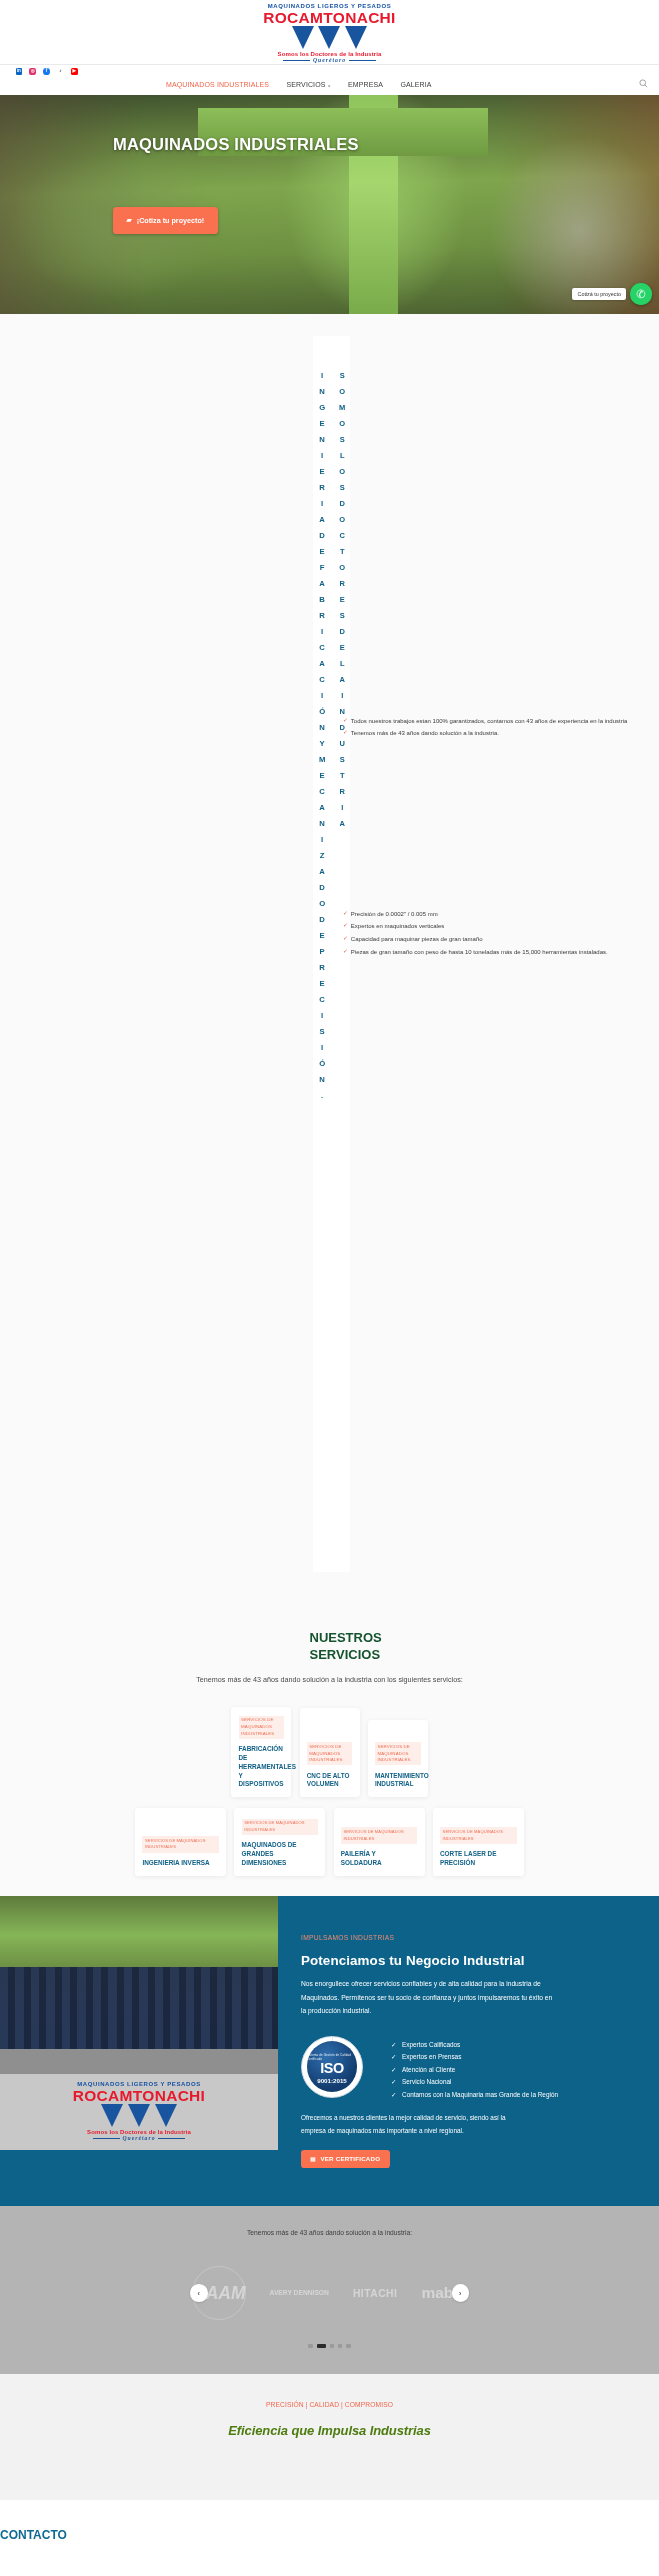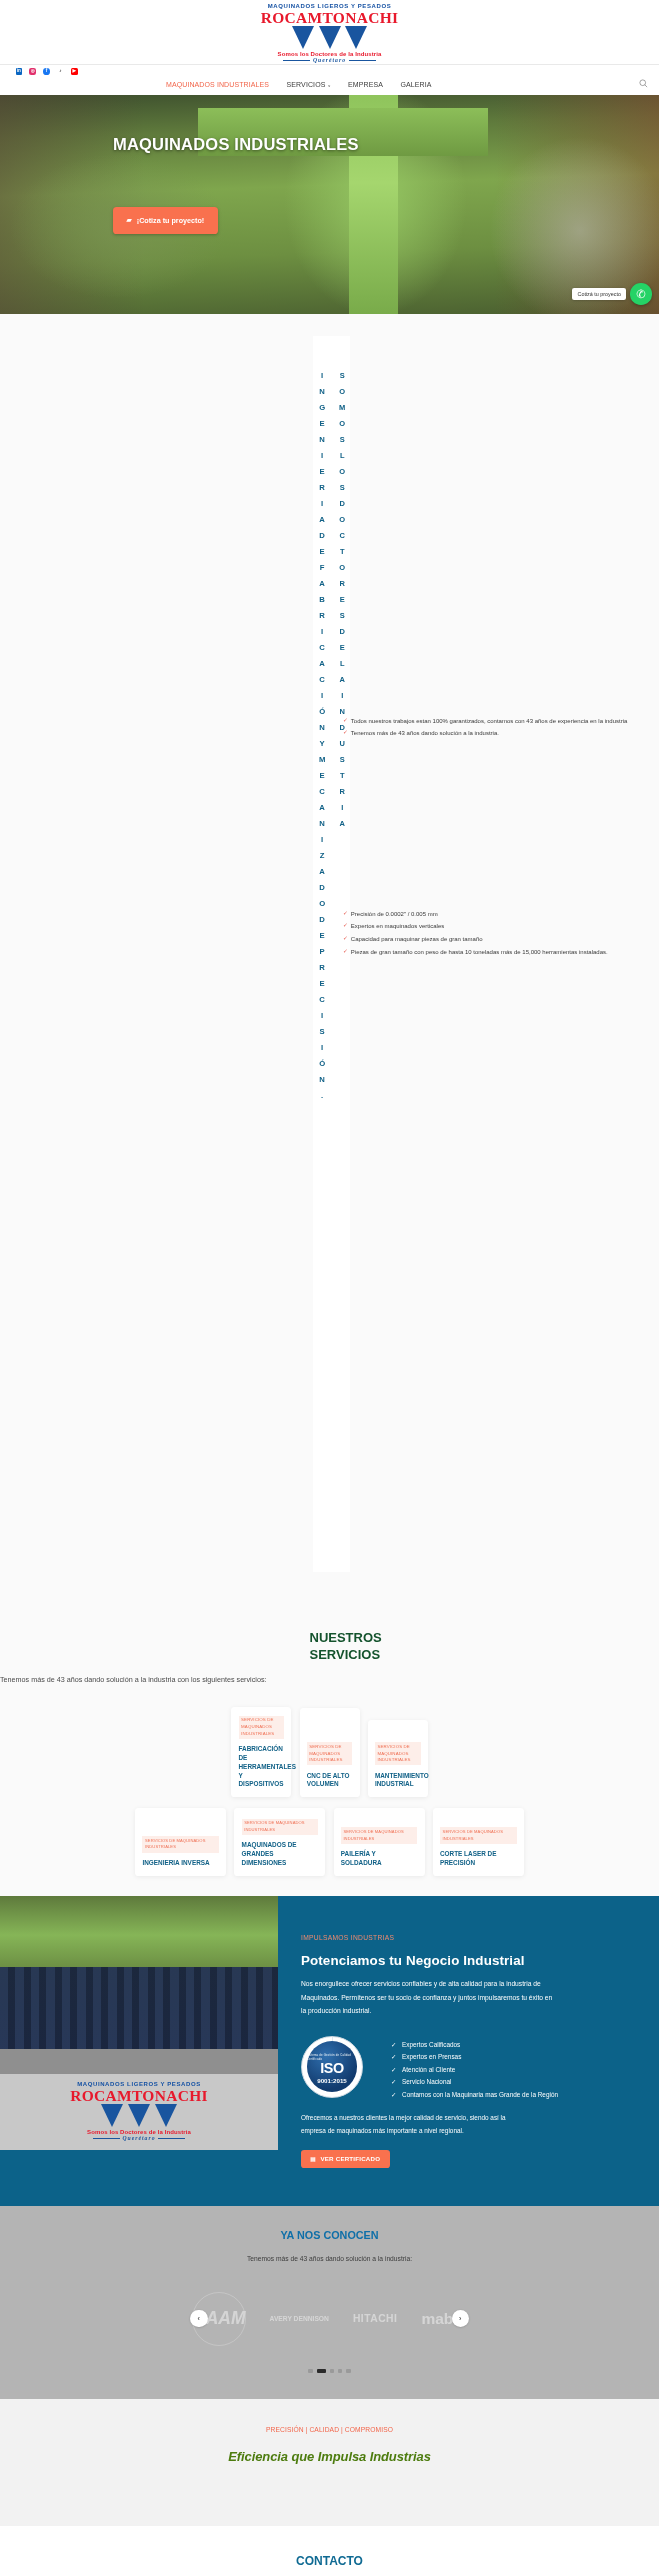--- a/index.html
+++ b/index.html
@@ -13,21 +13,21 @@
 
   
   .logo-bar { width:659px; background:#fff; padding:3.1px 0 1px; text-align:center; }
   .logo-block { display:inline-block; text-align:center; line-height:1; }
   .logo-top {
     font-family:"Liberation Sans", sans-serif;
     font-weight:bold; color:#1551a3; font-size:6px;
     letter-spacing:0.6px; margin-bottom:1px;
   }
   .logo-main {
-    font-family:Liberation Serif, serif;
+    font-family:Liberation Sans, sans-serif;
     font-weight:bold; color:#e8192c; font-size:15.5px;
     letter-spacing:0.3px; line-height:1;
   }
   .logo-tris { display:flex; justify-content:center; gap:4.6px; margin:0.5px 0 1.5px; }
   .tri {
     width:0;height:0;
     border-left:11.3px solid transparent;
     border-right:11.3px solid transparent;
     border-top:23px solid #19559f;
   }
@@ -138,21 +138,21 @@
   .feat-txt { color:#3a3a3a; font-size:6px; line-height:8px; white-space:nowrap; }
 
   .feat-list2 { position:absolute; left:343px; top:574px; width:31px; z-index:4; }
 
   
   .svc-sec { width:659px; background:#fafafa; padding:0 0 20.6px; }
   .svc-title {
     color:#14532d; font-weight:bold; font-size:13px; text-align:center;
     line-height:17px; width:40px; margin:0 auto 11.3px;
   }
-  .svc-sub { text-align:left; font-size:7.2px; color:#4a4a4a; margin-bottom:23px; }
+  .svc-sub { text-align:center; font-size:7.2px; color:#4a4a4a; margin-bottom:23px; }
 
   .svc-row { display:flex; justify-content:center; gap:8.2px; }
   .svc-row.r1 { align-items:flex-end; }
   .svc-card {
     background:#fff; border-radius:3.6px; box-shadow:0 1px 5.2px rgba(0,0,0,.07);
     padding:9.3px 7.2px 8.2px; display:flex; flex-direction:column; justify-content:flex-end;
   }
   .svc-row.r1 .svc-card { width:60px; min-height:77px; }
   .svc-row.r1 .svc-card.mid { min-height:89px; }
   .svc-row.r2 { margin-top:10.3px; align-items:flex-end;}
@@ -242,21 +242,21 @@
   .dot { width:4.1px;height:4.1px;background:#9a9a9a;border-radius:1px; cursor:pointer;}
   .dot.on { width:9.3px; background:#2b2b2b; }
 
   
   .prec-sec { width:659px; background:#f2f2f2; padding:27px 0 62px; text-align:center; }
   .prec-kick { color:#f2654a; font-size:6.7px; letter-spacing:0.1px; margin-bottom:15.5px;}
   .prec-h { color:#4d7c0f; font-size:13px; font-weight:bold; font-style:italic; letter-spacing:-0.1px; }
 
   
   .contact-sec { width:659px; background:#fff; padding:28px 0 36px; }
-  .ct-title { color:#0f6a93; font-weight:bold; font-size:12px; text-align:center; margin-bottom:13.4px; }
+  .ct-title { color:#0f6a93; font-weight:bold; font-size:12px; text-align:left; margin-bottom:13.4px; }
 </style>
 </head>
 <body>
 
 <div class="logo-bar">
   <div class="logo-block">
     <div class="logo-top">MAQUINADOS LIGEROS Y PESADOS</div>
     <div class="logo-main">ROCAMTONACHI</div>
     <div class="logo-tris">
       <div class="tri"></div>
@@ -529,21 +529,20 @@
 
     <div class="blue-note">Ofrecemos a nuestros clientes la mejor calidad de servicio, siendo así la empresa de maquinados más importante a nivel regional.</div>
     <button class="cert-btn">
       <span class="pdf-ic">▤</span>
       <span>VER CERTIFICADO</span>
     </button>
   </div>
 </div>
 
 <div class="cli-sec">
-  <div class="cli-title">YA NOS CONOCEN</div>
   <div class="cli-sub">Tenemos más de 43 años dando solución a la industria:</div>
   <div class="cli-strip">
     <div class="cli-arrow l">‹</div>
     <div class="cli-logo cli-aam">AAM</div>
     <div class="cli-logo cli-avery">AVERY DENNISON</div>
     <div class="cli-logo cli-hit">HITACHI</div>
     <div class="cli-logo cli-mab">mab</div>
     <div class="cli-arrow r">›</div>
   </div>
   <div class="dots" id="clidots">

